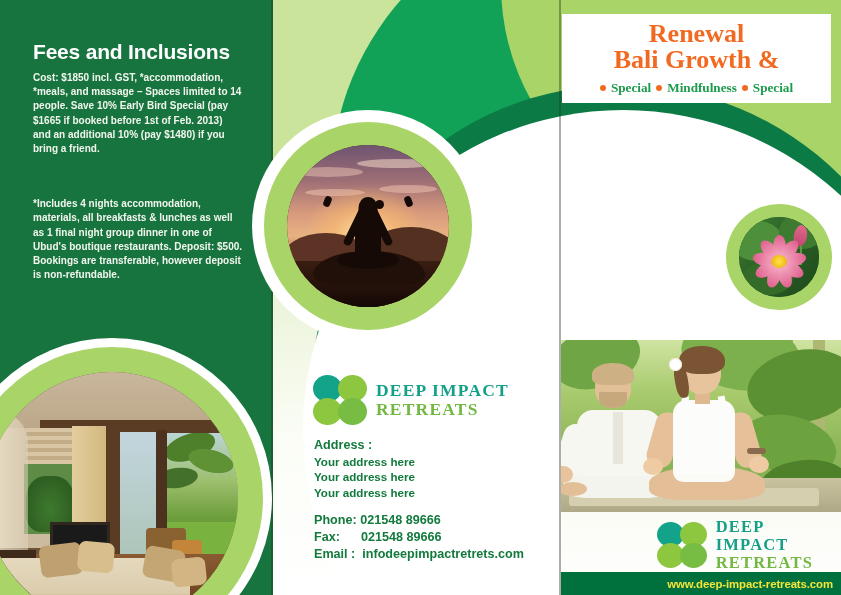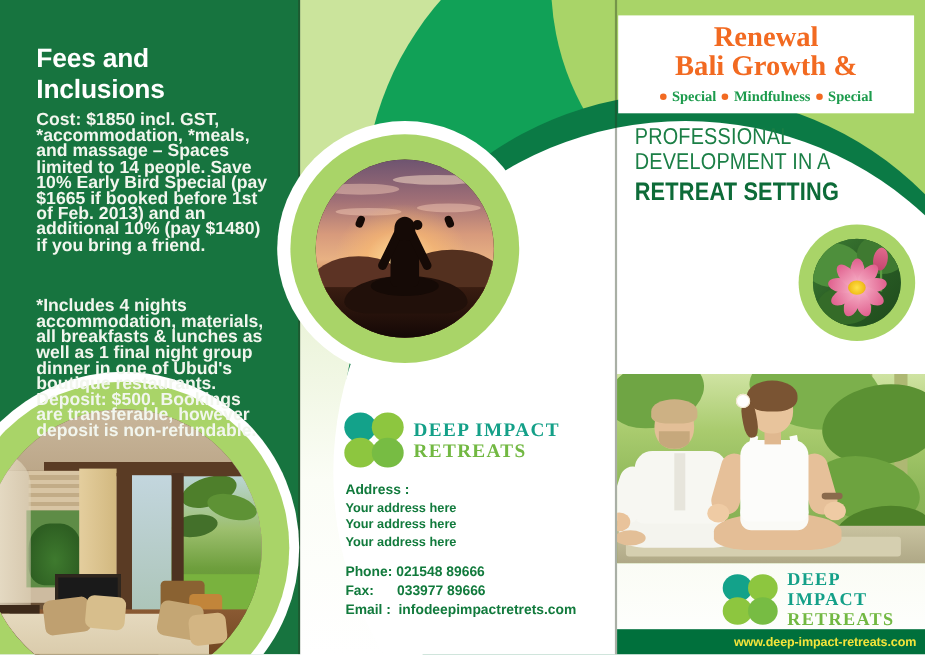--- a/index.html
+++ b/index.html
@@ -320,25 +320,25 @@
   .pm-handl{position:absolute;left:-12px;top:100px;width:20px;height:17px;border-radius:50%;background:#E9C39B;}
   .pm-lap{position:absolute;left:-2px;bottom:0;width:108px;height:30px;
     background:#F4F4EE;border-radius:50% 50% 26% 26%;}
   .pm-foot{position:absolute;left:-6px;bottom:2px;width:28px;height:14px;border-radius:50%;background:#E3BF97;}
 
   
   .fees-wrap{
     position:absolute;left:33px;top:40px;width:210px;z-index:30;
   }
   .fees-title{
-    color:#FFFFFF;font-size:24px;font-weight:bold;
+    color:#FFFFFF;font-size:21px;font-weight:bold;
     letter-spacing:-0.2px;margin:0 0 7px 0;
   }
   .fees-p{
-    color:#F2F6EE;font-size:16px;line-height:14.2px;
+    color:#F2F6EE;font-size:10px;line-height:14.2px;
     font-weight:bold;margin:0;
   }
   .fees-p2{margin-top:41px;}
 
   .title-box{
     position:absolute;left:562px;top:14px;width:269px;height:89px;
     background:#FFFFFF;z-index:30;
     display:flex;flex-direction:column;
     align-items:center;justify-content:center;
   }
@@ -588,25 +588,20 @@
     <div class="title-sub">
       <span class="dot"></span>
       <span class="txt">Special</span>
       <span class="dot"></span>
       <span class="txt">Mindfulness</span>
       <span class="dot"></span>
       <span class="txt">Special</span>
     </div>
   </div>
 
-  <div class="prof-block">
-    <div class="prof-l">PROFESSIONAL</div>
-    <div class="prof-l">DEVELOPMENT IN A</div>
-    <div class="prof-strong">RETREAT SETTING</div>
-  </div>
 
   <div class="venue-block">
     <div class="venue-name">Vision Villas Bali</div>
     <div class="venue-d1">29 March to</div>
     <div class="venue-d2">1 April  2013</div>
   </div>
 
   <div class="logo logo-mid">
     <div class="clover">
       <div class="pet" style="left:0;top:0;width:29px;height:27px;background:#13A28A;"></div>
@@ -620,21 +615,21 @@
     </div>
   </div>
 
   <div class="contact">
     <div class="addr-lbl">Address :</div>
     <div>Your address here</div>
     <div>Your address here</div>
     <div>Your address here</div>
     <div class="blk2">
       <div class="c-row">Phone: 021548 89666</div>
-      <div class="c-row">Fax:      033977 89666</div>
+      <div class="c-row">Fax:      021548 89666</div>
       <div class="c-row">Email :  infodeepimpactretrets.com</div>
     </div>
   </div>
 
   <div class="logo logo-right">
     <div class="clover">
       <div class="pet" style="left:0;top:0;width:27px;height:25px;background:#13A28A;"></div>
       <div class="pet" style="left:23px;top:0;width:27px;height:25px;background:#8DC63F;"></div>
       <div class="pet" style="left:0;top:21px;width:27px;height:25px;background:#8DC63F;"></div>
       <div class="pet" style="left:23px;top:21px;width:27px;height:25px;background:#77BC43;"></div>

